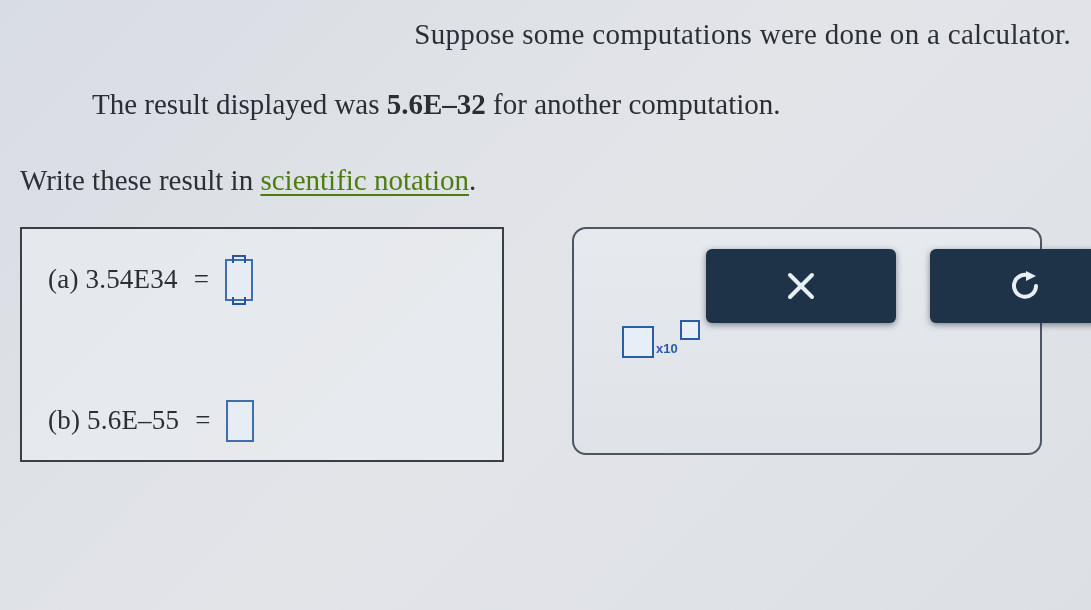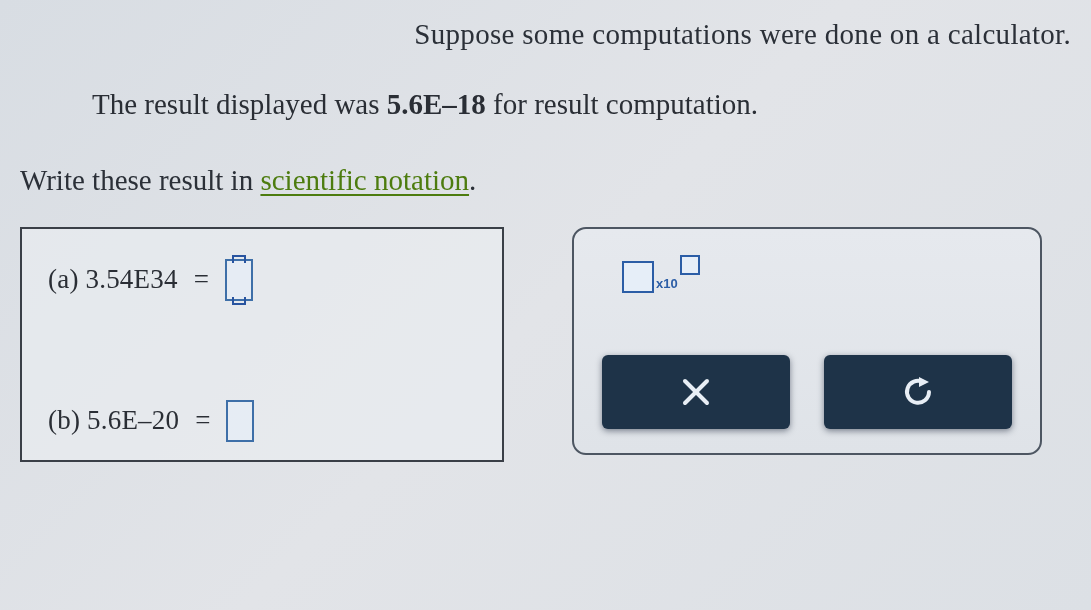--- a/index.html
+++ b/index.html
@@ -96,21 +96,20 @@
     .equals { font-size: 27px; padding: 0 4px; }
     
     .palette {
       border: 2px solid #4d5662;
       border-radius: 14px;
       width: 470px;
       height: 228px;
       background: linear-gradient(180deg, #e6e9ee 0%, #dfe3e8 100%);
       padding: 20px 28px 24px 28px;
       display: flex;
-      flex-direction: column;
       justify-content: space-between;
     }
     .palette-top {
       display: flex;
       align-items: center;
       padding-left: 14px;
     }
     .sci-template {
       display: inline-flex;
       align-items: flex-end;
@@ -159,37 +158,37 @@
     }
     .pbtn svg { display: block; }
   </style>
 </head>
 <body>
 
 <div class="intro">Suppose some computations were done on a calculator.</div>
 
 <div class="results">
   <div class="result-line">
-    <span>The result displayed was </span><span class="bold-val">5.6E–18</span><span> for result computation.</span>
+    <span>The result displayed was </span><span class="bold-val">5.6E–32</span><span> for another computation.</span>
   </div>
 </div>
 
 <div class="prompt">
   <span>Write these result in </span><span class="link">scientific notation</span><span>.</span>
 </div>
 
 <div class="lower">
   <div class="answer-box">
     <div class="answer-row">
       <span class="answer-label">(a) 3.54E34</span>
       <span class="equals">=</span>
       <span class="input-slot active"></span>
     </div>
     <div class="answer-row">
-      <span class="answer-label">(b) 5.6E–20</span>
+      <span class="answer-label">(b) 5.6E–55</span>
       <span class="equals">=</span>
       <span class="input-slot"></span>
     </div>
   </div>
 
   <div class="palette">
     <div class="palette-top">
       <div class="sci-template">
         <span class="sq-big"></span>
         <span class="x10">x10</span>

